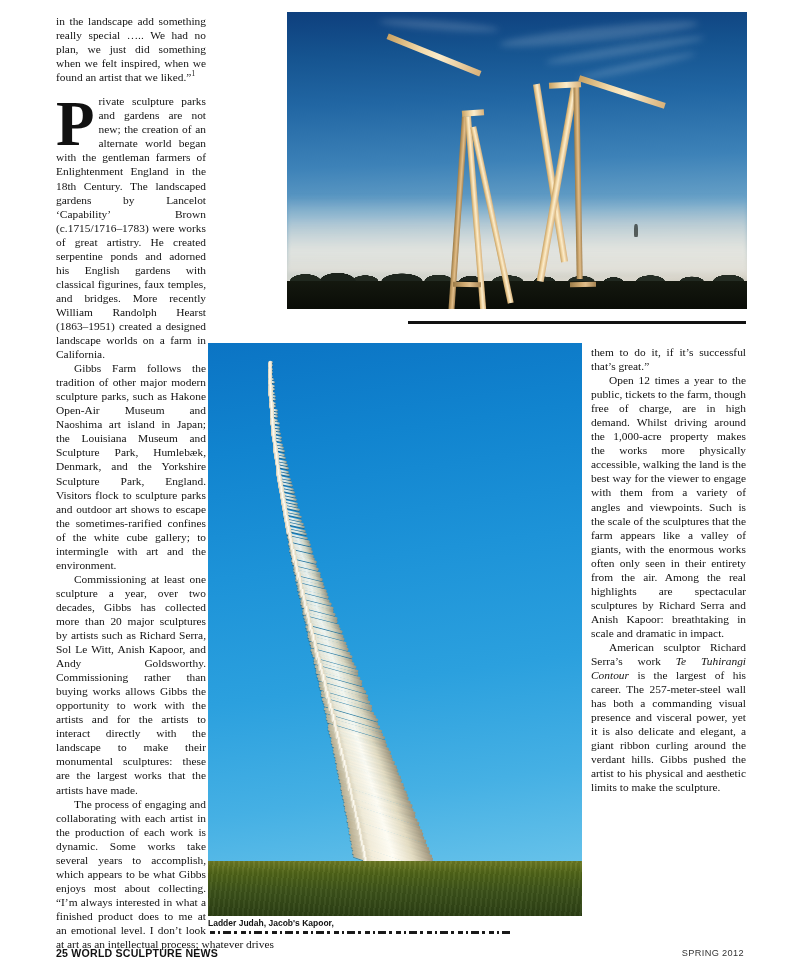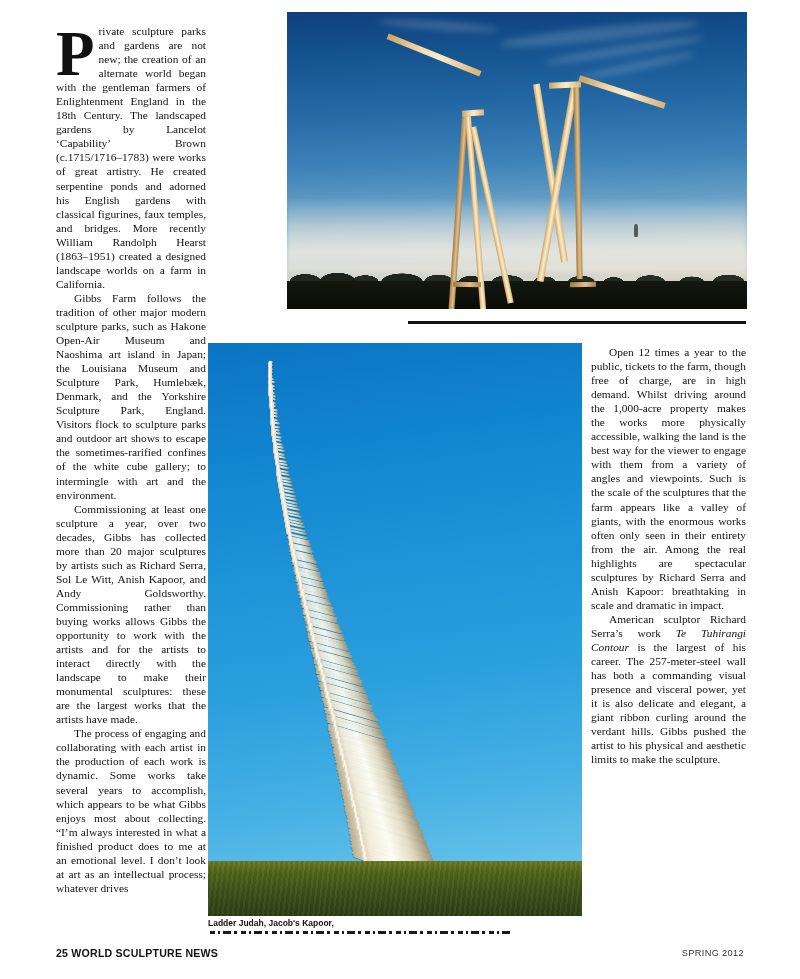--- a/index.html
+++ b/index.html
@@ -288,20 +288,21 @@
 </style>
 </head>
 <body>
 
 <div id="page">
 
   <div id="left-col">
     <div id="left-shim"></div>
 
     <div class="bodytext">
+      <p><span>in the landscape add something really special ….. We had no plan, we just did something when we felt inspired, when we found an artist that we liked.”</span><sup class="fn">1</sup></p>
 
       <p class="dropcap-para gap-before"><span>P</span><span>rivate sculpture parks and gardens are not new; the creation of an alternate world began with the gentleman farmers of Enlightenment England in the 18th Century. The landscaped gardens by Lancelot ‘Capability’ Brown (c.1715/1716–1783) were works of great artistry. He created serpentine ponds and adorned his English gardens with classical figurines, faux temples, and bridges. More recently William Randolph Hearst (1863–1951) created a designed landscape worlds on a farm in California.</span></p>
 
       <p class="indent">Gibbs Farm follows the tradition of other major modern sculpture parks, such as Hakone Open-Air Museum and Naoshima art island in Japan; the Louisiana Museum and Sculpture Park, Humlebæk, Denmark, and the Yorkshire Sculpture Park, England. Visitors flock to sculpture parks and outdoor art shows to escape the sometimes-rarified confines of the white cube gallery; to intermingle with art and the environment.</p>
 
       <p class="indent">Commissioning at least one sculpture a year, over two decades, Gibbs has collected more than 20 major sculptures by artists such as Richard Serra, Sol Le Witt, Anish Kapoor, and Andy Goldsworthy. Commissioning rather than buying works allows Gibbs the opportunity to work with the artists and for the artists to interact directly with the landscape to make their monumental sculptures: these are the largest works that the artists have made.</p>
 
       <p class="indent">The process of engaging and collaborating with each artist in the production of each work is dynamic. Some works take several years to accomplish, which appears to be what Gibbs enjoys most about collecting. “I’m always interested in what a finished product does to me at an emotional level. I don’t look at art as an intellectual process; whatever drives</p>
     </div>
   </div>
@@ -584,20 +585,21 @@
     <div class="ladder-grass"></div>
   </div>
 
   <div id="caption-ladder">
     <span>Ladder Judah,</span>
     <span class="t-title">Jacob's Kapoor,</span><span class="redaction" style="width:300px;"></span>
   </div>
 
   <div id="right-col">
     <div class="bodytext">
+      <p>them to do it, if it’s successful that’s great.”</p>
       <p class="indent">Open 12 times a year to the public, tickets to the farm, though free of charge, are in high demand. Whilst driving around the 1,000-acre property makes the works more physically accessible, walking the land is the best way for the viewer to engage with them from a variety of angles and viewpoints. Such is the scale of the sculptures that the farm appears like a valley of giants, with the enormous works often only seen in their entirety from the air. Among the real highlights are spectacular sculptures by Richard Serra and Anish Kapoor: breathtaking in scale and dramatic in impact.</p>
       <p class="indent"><span>American sculptor Richard Serra’s work </span><span class="work-title">Te Tuhirangi Contour</span><span> is the largest of his career. The 257-meter-steel wall has both a commanding visual presence and visceral power, yet it is also delicate and elegant, a giant ribbon curling around the verdant hills. Gibbs pushed the artist to his physical and aesthetic limits to make the sculpture.</span></p>
     </div>
   </div>
 
   <div id="footer-left">25 WORLD SCULPTURE NEWS</div>
   <div id="footer-right">SPRING 2012</div>
 
 </div>
 

